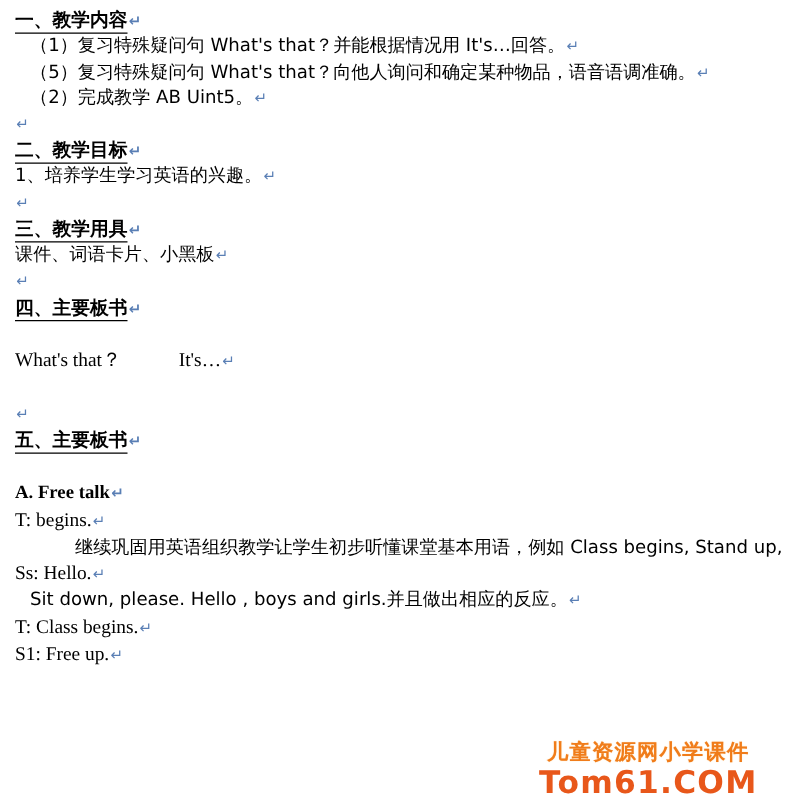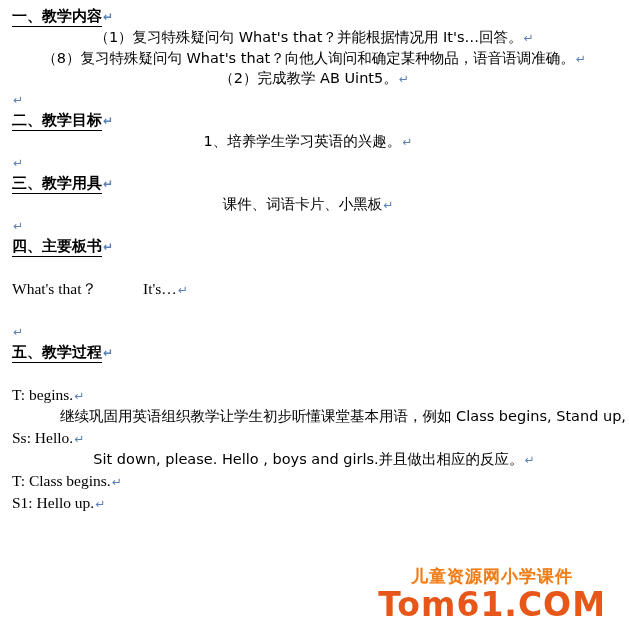--- a/index.html
+++ b/index.html
@@ -33,21 +33,20 @@
     font-family: "DejaVu Sans", "Liberation Sans", sans-serif;
     font-size: 15px;
   }
   .heading .underline {
     border-bottom: 1px solid #000;
     padding-bottom: 1px;
   }
   .cn {
     font-family: "DejaVu Sans", "Liberation Sans", sans-serif;
     font-size: 14.5px;
-    text-align: center;
   }
   .serif {
     font-family: "Liberation Serif", serif;
     font-size: 15.5px;
   }
   .bold-en {
     font-weight: bold;
     font-family: "Liberation Serif", serif;
     font-size: 15px;
   }
@@ -60,73 +59,74 @@
   }
   .blank {
     height: 21px;
   }
   .indent1 { padding-left: 12px; }
   .indent2 { padding-left: 48px; }
   .gap-tab { display: inline-block; width: 46px; }
   .watermark {
     position: absolute;
     right: 8px;
-    bottom: 20px;
+    bottom: 4px;
     text-align: center;
     pointer-events: none;
   }
   .wm-top {
     font-family: "DejaVu Sans", "Liberation Sans", sans-serif;
     font-size: 17px;
     font-weight: bold;
     color: #f07c1a;
     letter-spacing: 1px;
     text-shadow: 0 0 1px #ffd9a8;
   }
   .wm-bottom {
     font-family: "DejaVu Sans", "Liberation Sans", sans-serif;
-    font-size: 33px;
+    font-size: 25px;
     font-weight: bold;
     color: #e8571a;
     letter-spacing: 1px;
     line-height: 1.05;
   }
 </style>
 </head>
 <body>
 
 <div class="page">
 
   <div class="line heading"><span class="underline">一、教学内容</span><span class="pilcrow">↵</span></div>
   <div class="line cn indent1"><span>（1）复习特殊疑问句 What's that？并能根据情况用 It's…回答。</span><span class="pilcrow">↵</span></div>
-  <div class="line cn indent1"><span>（8）复习特殊疑问句 What's that？向他人询问和确定某种物品，语音语调准确。</span><span class="pilcrow">↵</span></div>
+  <div class="line cn indent1"><span>（5）复习特殊疑问句 What's that？向他人询问和确定某种物品，语音语调准确。</span><span class="pilcrow">↵</span></div>
   <div class="line cn indent1"><span>（2）完成教学 AB Uint5。</span><span class="pilcrow">↵</span></div>
   <div class="line blank"><span class="pilcrow">↵</span></div>
 
   <div class="line heading"><span class="underline">二、教学目标</span><span class="pilcrow">↵</span></div>
   <div class="line cn"><span>1、培养学生学习英语的兴趣。</span><span class="pilcrow">↵</span></div>
   <div class="line blank"><span class="pilcrow">↵</span></div>
 
   <div class="line heading"><span class="underline">三、教学用具</span><span class="pilcrow">↵</span></div>
   <div class="line cn"><span>课件、词语卡片、小黑板</span><span class="pilcrow">↵</span></div>
   <div class="line blank"><span class="pilcrow">↵</span></div>
 
   <div class="line heading"><span class="underline">四、主要板书</span><span class="pilcrow">↵</span></div>
   <div class="line blank"></div>
   <div class="line serif"><span>What's that？</span><span class="gap-tab"></span><span>It's…</span><span class="pilcrow">↵</span></div>
   <div class="line blank"></div>
   <div class="line blank"><span class="pilcrow">↵</span></div>
 
-  <div class="line heading"><span class="underline">五、教学过程</span><span class="pilcrow">↵</span></div>
+  <div class="line heading"><span class="underline">五、主要板书</span><span class="pilcrow">↵</span></div>
   <div class="line blank"></div>
+  <div class="line bold-en"><span>A. Free talk</span><span class="pilcrow">↵</span></div>
   <div class="line serif"><span>T: begins.</span><span class="pilcrow">↵</span></div>
   <div class="line cn indent2"><span>继续巩固用英语组织教学让学生初步听懂课堂基本用语，例如 Class begins, Stand up,</span></div>
   <div class="line serif"><span>Ss: Hello.</span><span class="pilcrow">↵</span></div>
   <div class="line cn indent1"><span>Sit down, please. Hello , boys and girls.并且做出相应的反应。</span><span class="pilcrow">↵</span></div>
   <div class="line serif"><span>T: Class begins.</span><span class="pilcrow">↵</span></div>
-  <div class="line serif"><span>S1: Hello up.</span><span class="pilcrow">↵</span></div>
+  <div class="line serif"><span>S1: Free up.</span><span class="pilcrow">↵</span></div>
 
   <div class="watermark">
     <div class="wm-top">儿童资源网小学课件</div>
     <div class="wm-bottom">Tom61.COM</div>
   </div>
 
 </div>
 
 </body></html>

